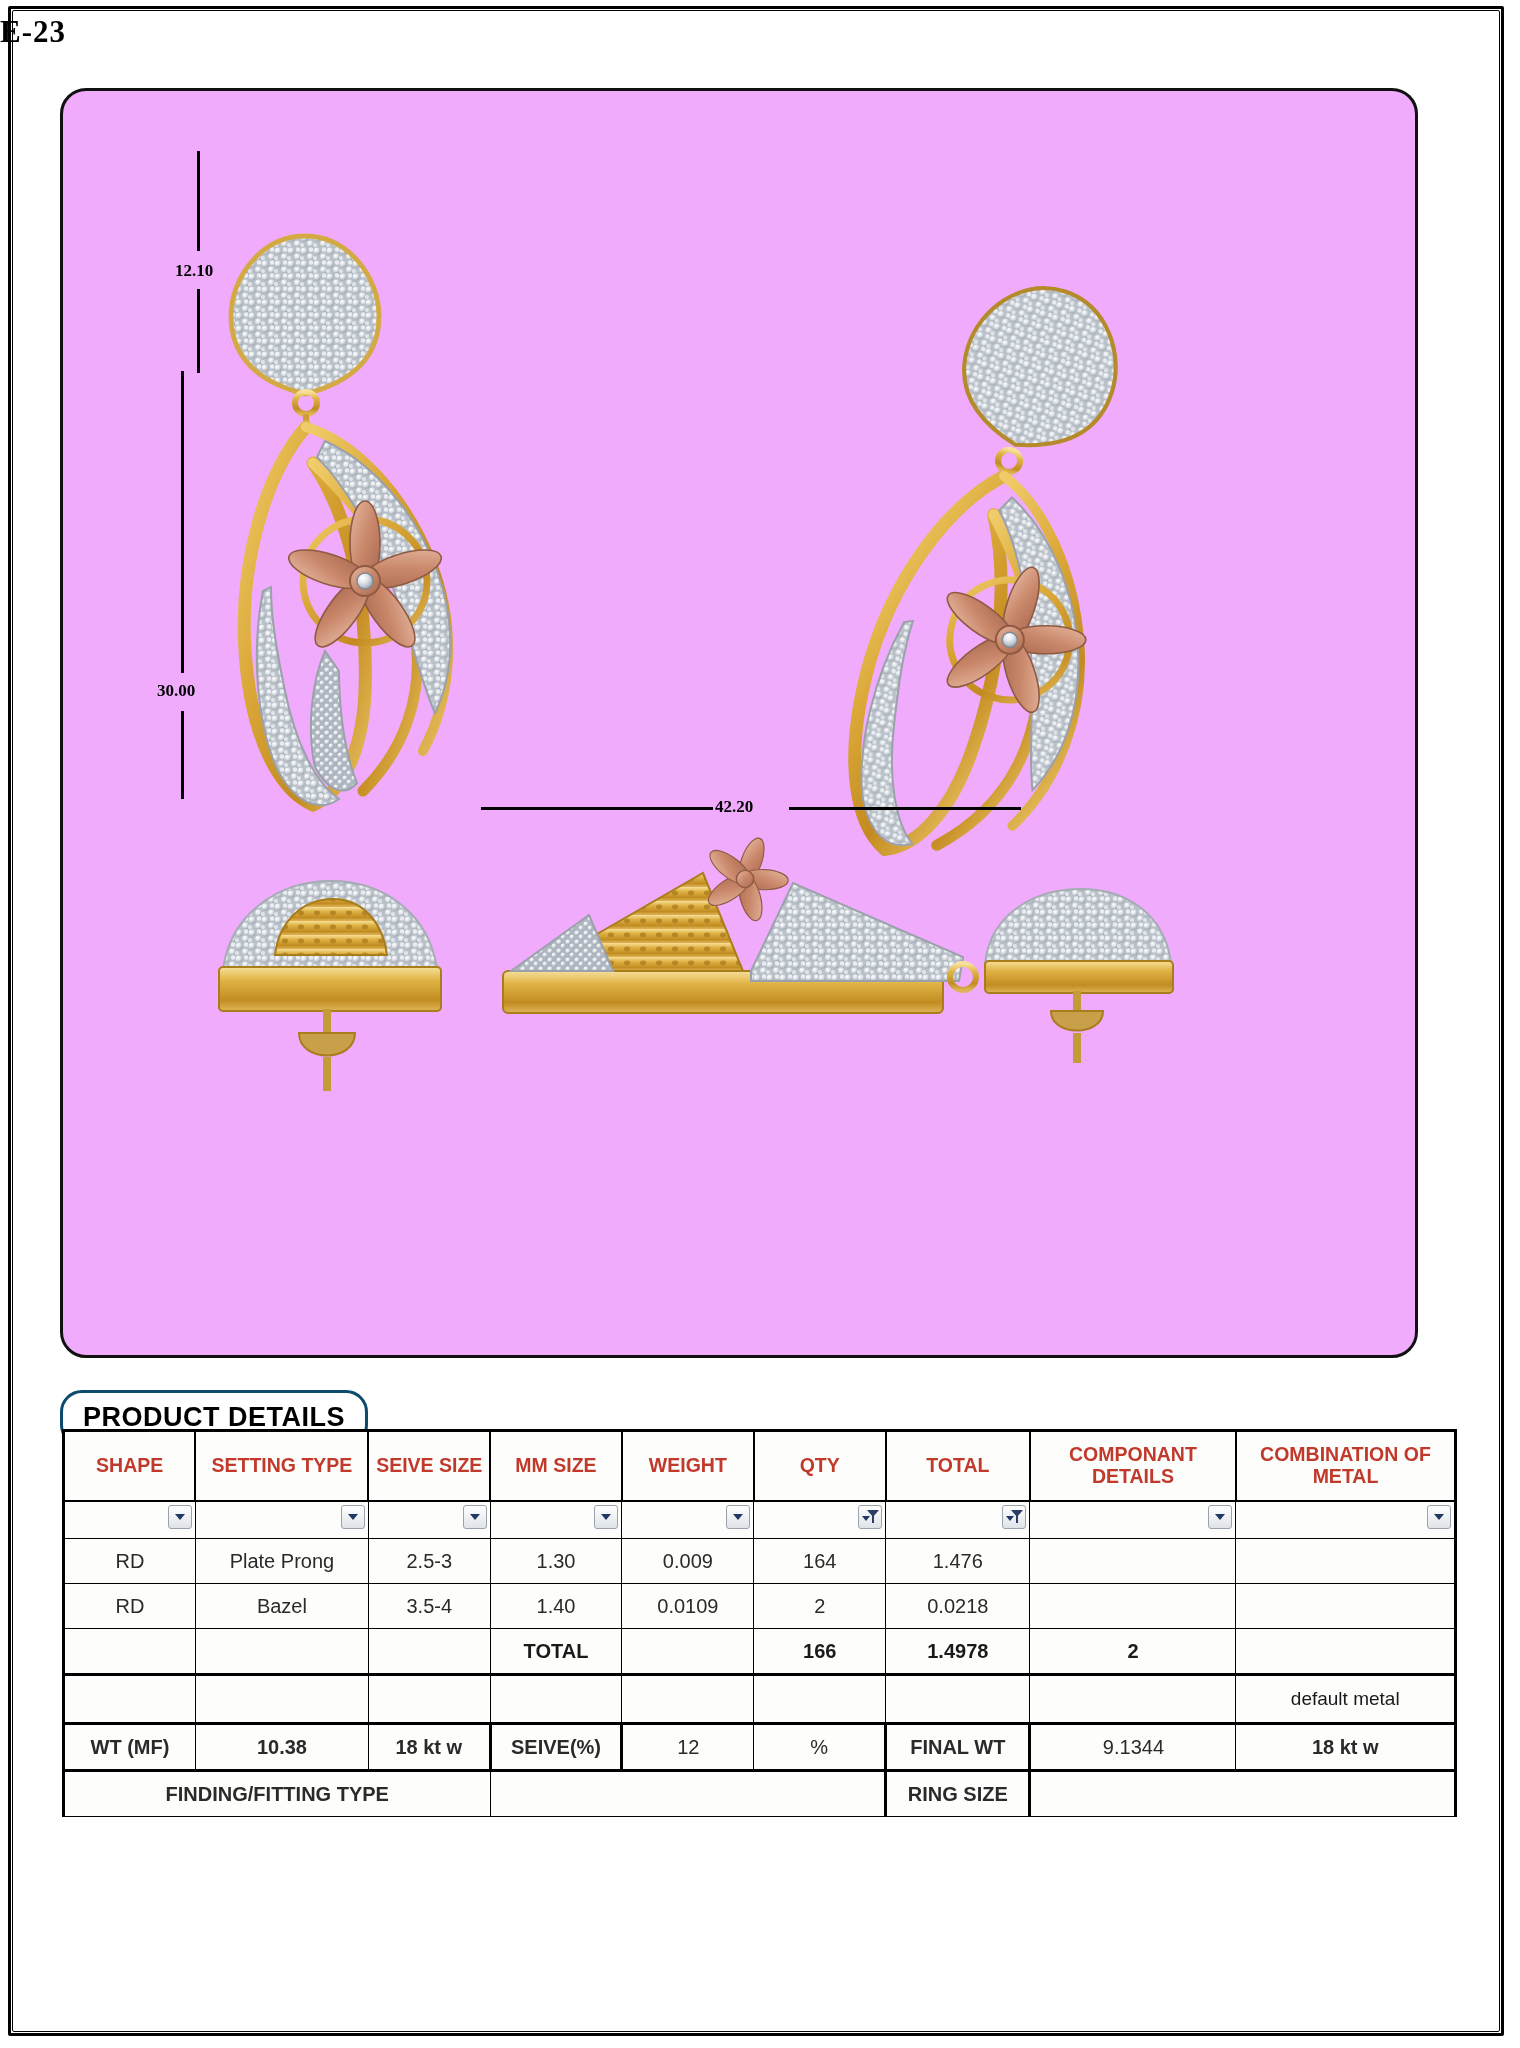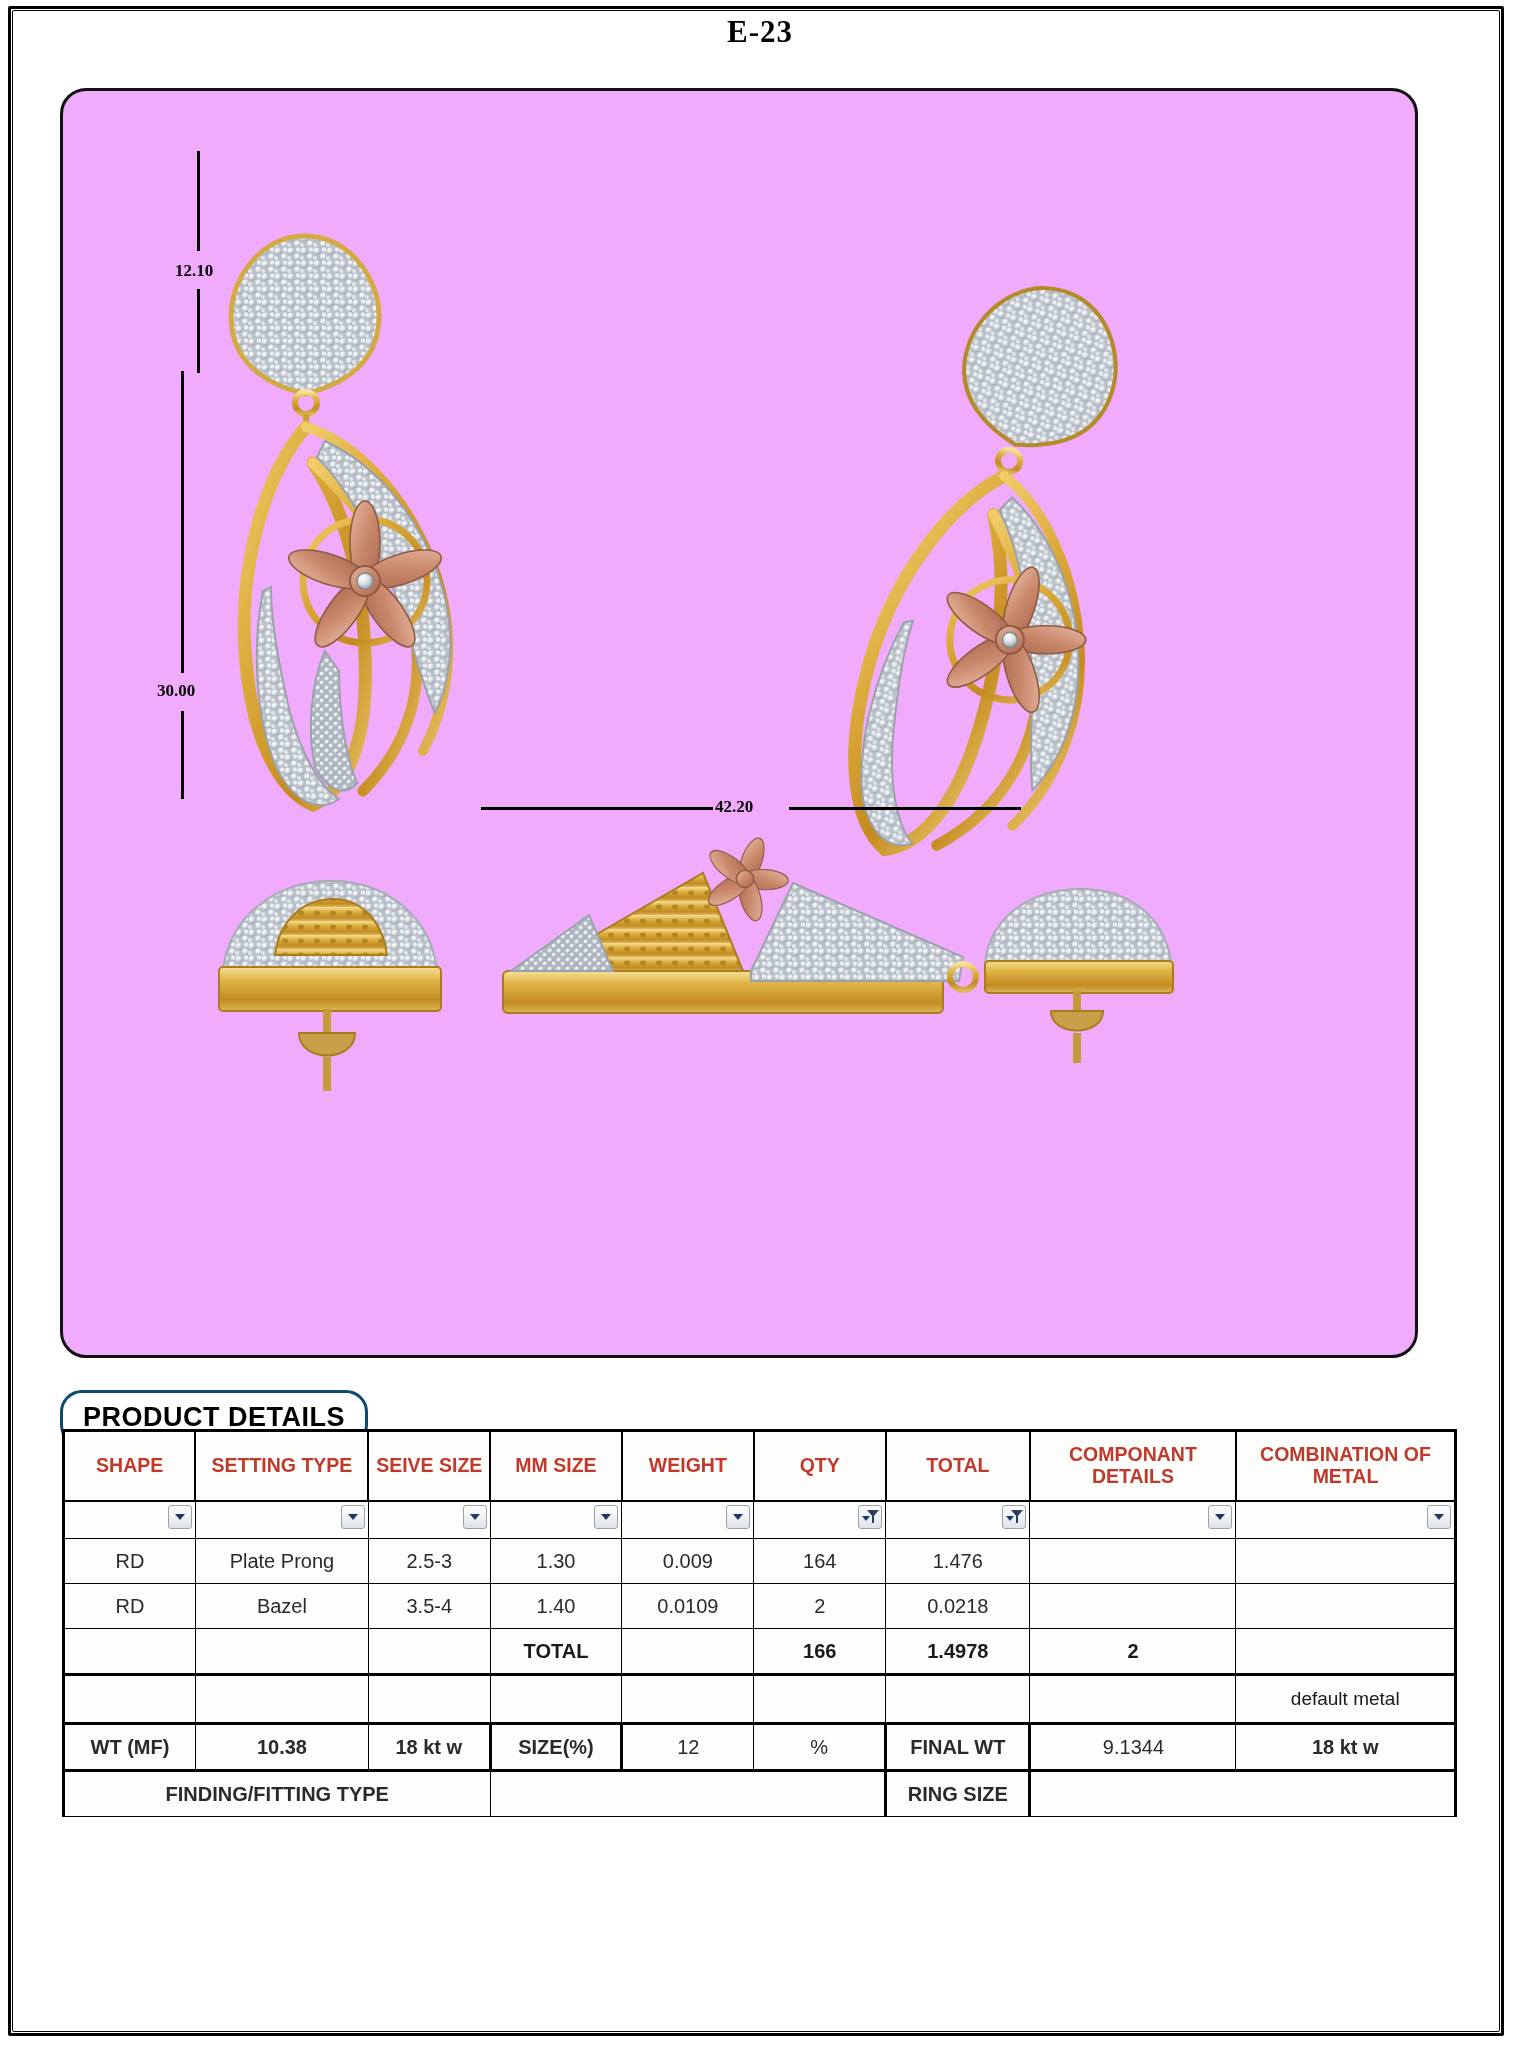--- a/index.html
+++ b/index.html
@@ -12,21 +12,21 @@
   }
   
   .page-frame{
     position:absolute;left:8px;top:6px;width:1496px;height:2030px;
     border:3px solid #000;border-radius:2px;box-sizing:border-box;
   }
   .page-frame.inner2{left:12px;top:10px;width:1488px;height:2022px;border-width:1px;}
 
   
   .sheet-title{
-    position:absolute;left:0;top:14px;width:1520px;text-align:center;
+    position:absolute;left:0;top:14px;width:1520px;text-align:left;
     font-family:"Liberation Serif", serif;
     font-size:31px;font-weight:bold;letter-spacing:1px;color:#000;
   }
 
   
   .image-panel{
     position:absolute;left:60px;top:88px;width:1358px;height:1270px;
     border:3px solid #111;border-radius:26px;background:#f0abfc;box-sizing:border-box;
   }
 
@@ -402,21 +402,21 @@
     <td class="thickT"></td>
     <td class="thickT"></td>
     <td class="thickT"></td>
     <td class="pink thickR thickT">default metal</td>
   </tr>
 
   <tr class="drow">
     <td class="lblc thickL thickT">WT (MF)</td>
     <td class="strong thickT">10.38</td>
     <td class="strong thickT">18 kt w</td>
-    <td class="lblc thickT thickL thickR">SIZE(%)</td>
+    <td class="lblc thickT thickL thickR">SEIVE(%)</td>
     <td class="thickT">12</td>
     <td class="thickT">%</td>
     <td class="lblc thickT thickL thickR">FINAL WT</td>
     <td class="thickT">9.1344</td>
     <td class="strong thickR thickT">18 kt w</td>
   </tr>
 
   <tr class="drow">
     <td class="lbl thickL thickT" colspan="3">FINDING/FITTING TYPE</td>
     <td class="thickT" colspan="3"></td>

